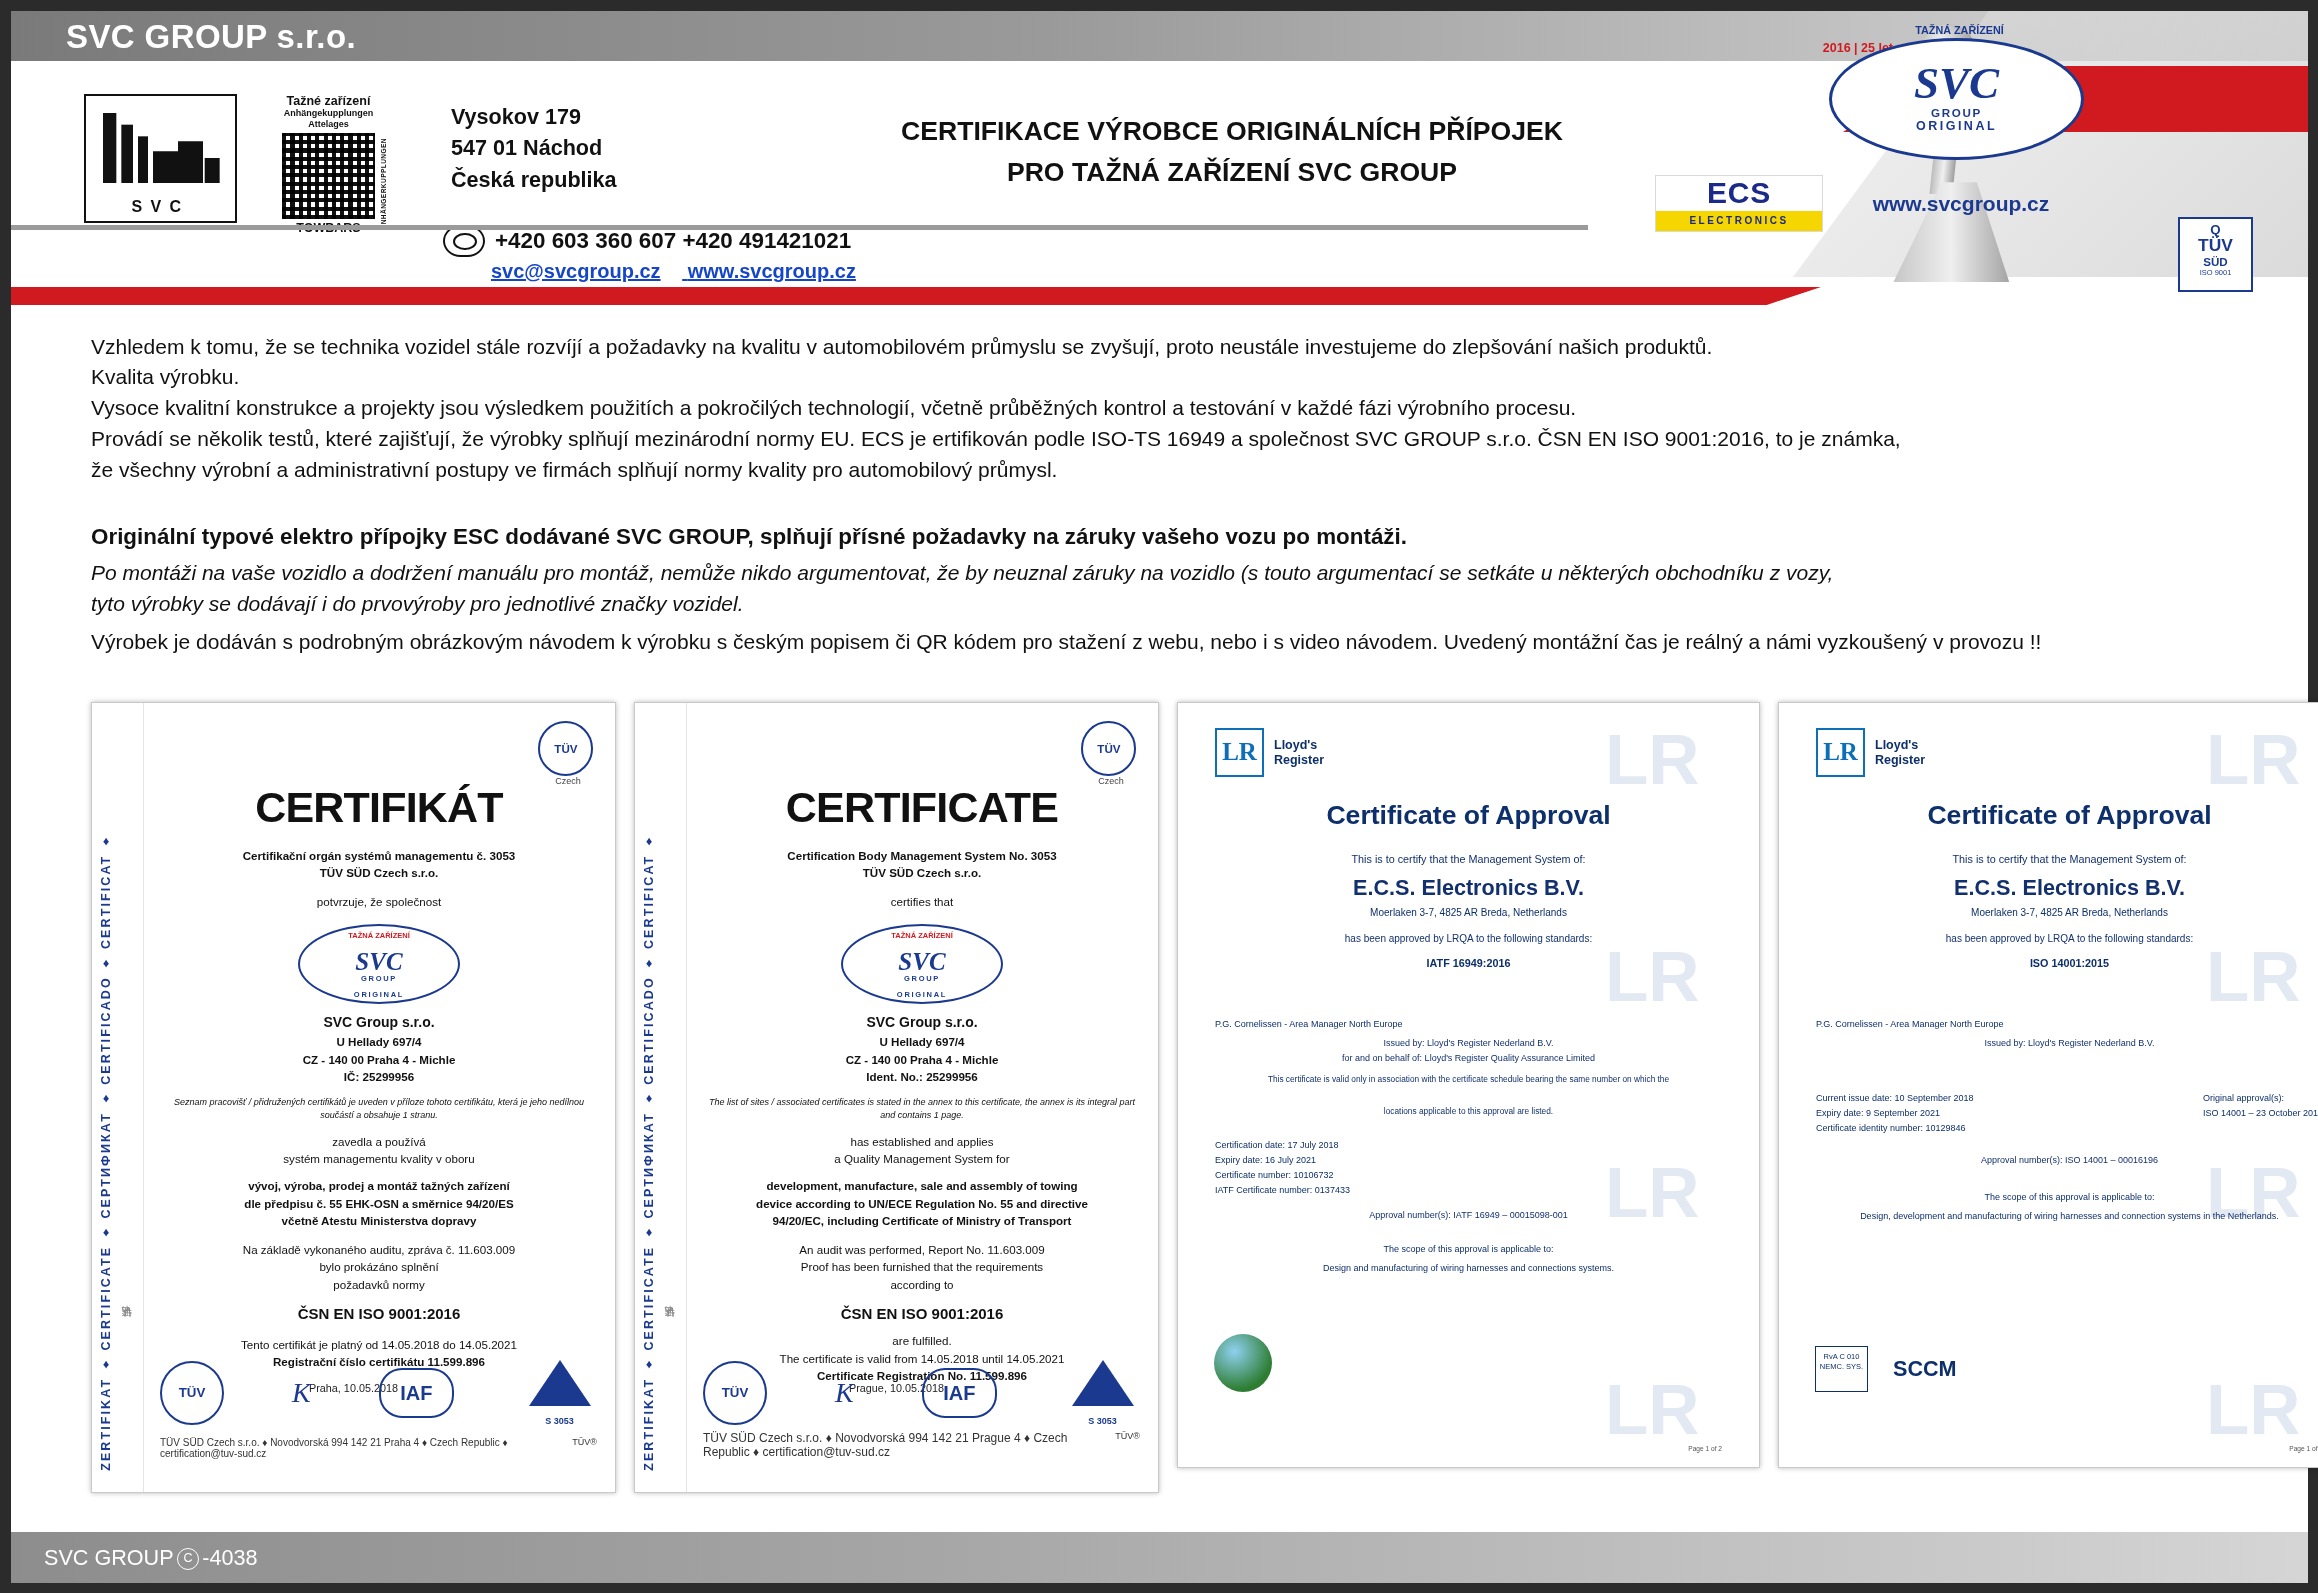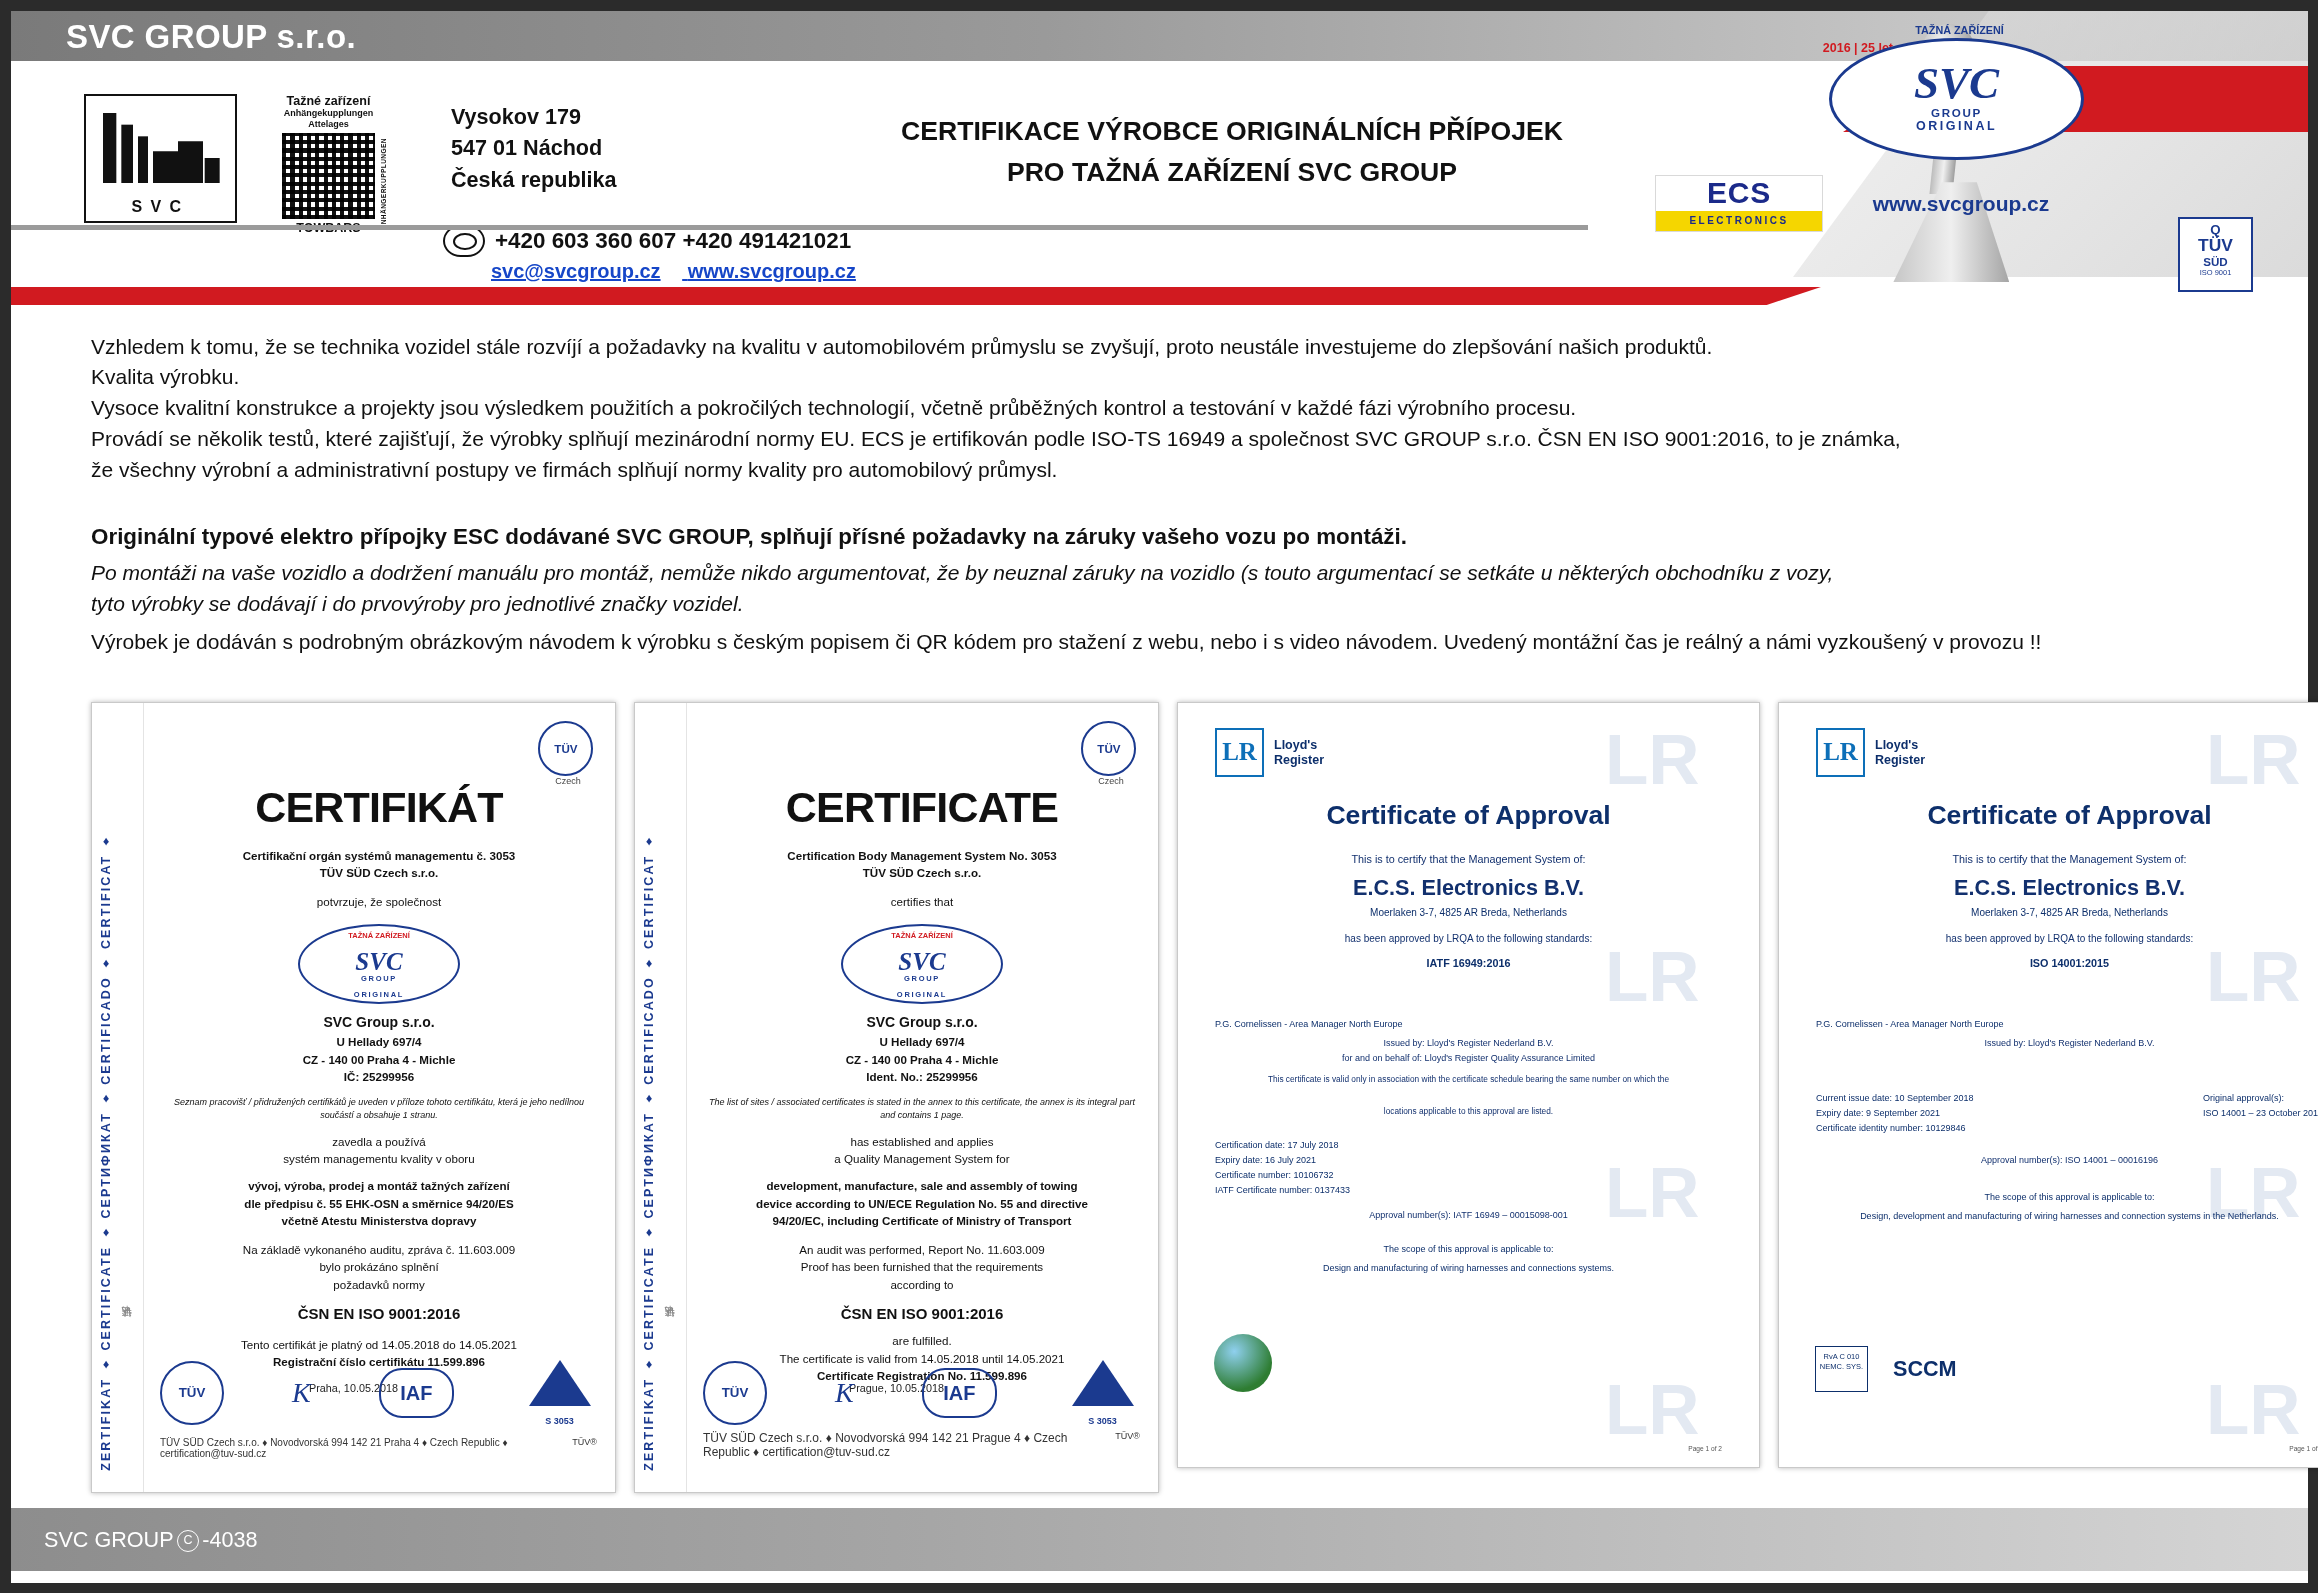--- a/index.html
+++ b/index.html
@@ -262,21 +262,21 @@
   .lr-sign{font-size:9px;margin-top:50px;}
   .lr-left{font-size:9px;margin-top:21.6px;line-height:1.7;text-align:left;}
   .lr-scope{text-align:center;font-size:9px;margin-top:21.6px;line-height:1.6;}
   .lr-page{position:absolute;right:37px;bottom:15px;font-size:6.6px;color:#555;}
   .lr-logos{position:absolute;left:36px;bottom:75px;display:flex;gap:25px;align-items:center;}
   .globe{width:58px;height:58px;border-radius:50%;background:radial-gradient(circle at 35% 30%,#8fd0ef,#2e7d32 70%);}
   .sccm{font-size:21.6px;font-weight:bold;color:#0d2f6b;}
   .rva{width:53px;height:46px;border:1.7px solid #0d2f6b;color:#0d2f6b;font-size:7.5px;text-align:center;line-height:1.3;padding-top:5px;box-sizing:border-box;}
   
   .footer{
-    position:absolute;left:0;bottom:12px;width:100%;height:63px;
+    position:absolute;left:0;bottom:0;width:100%;height:51px;
     background:linear-gradient(to right,#8d8d8d 0%,#a6a6a6 40%,#d5d5d5 100%);
     display:flex;align-items:center;
   }
   .footer-text{margin-left:33px;font-size:21.6px;color:#ffffff;font-weight:normal;}
   .footer-copy{
     display:inline-block;width:20px;height:20px;border:1.7px solid #fff;border-radius:50%;
     color:#fff;font-size:12.5px;line-height:18px;text-align:center;margin:0 3.3px;vertical-align:middle;
   }
 </style>
 </head>

